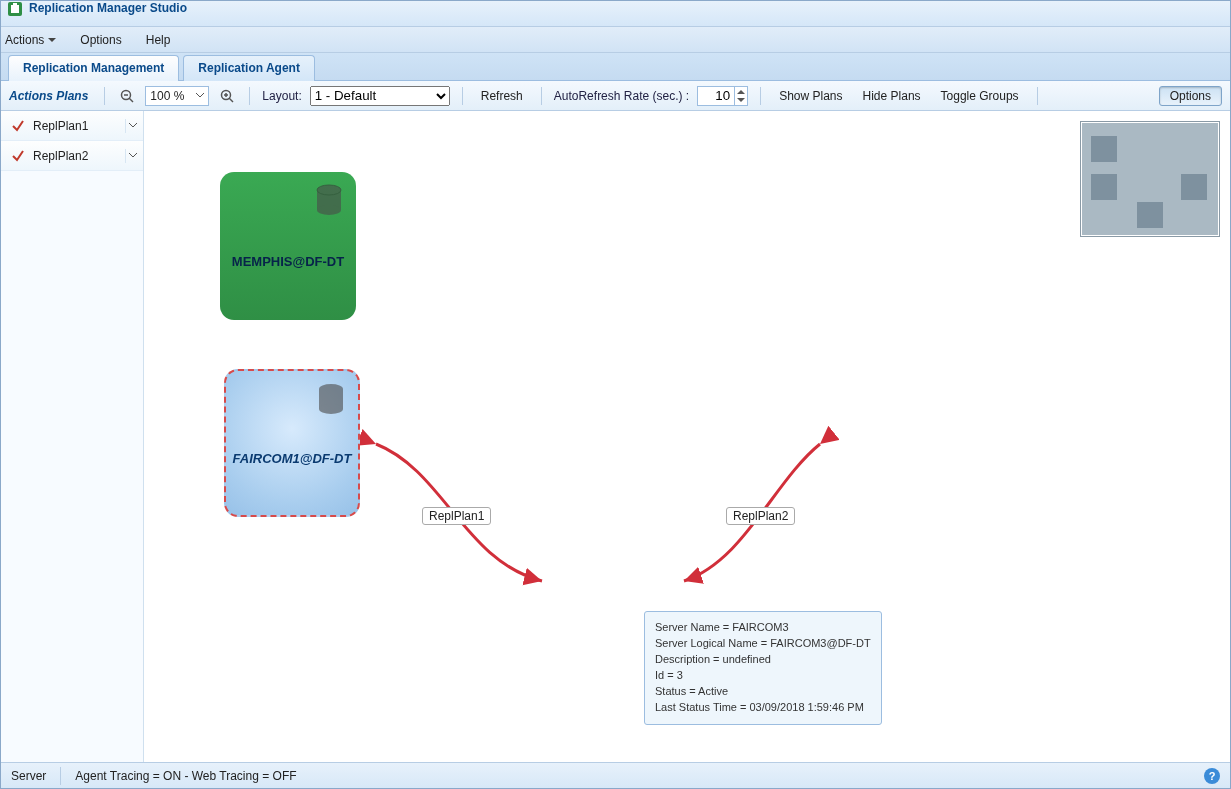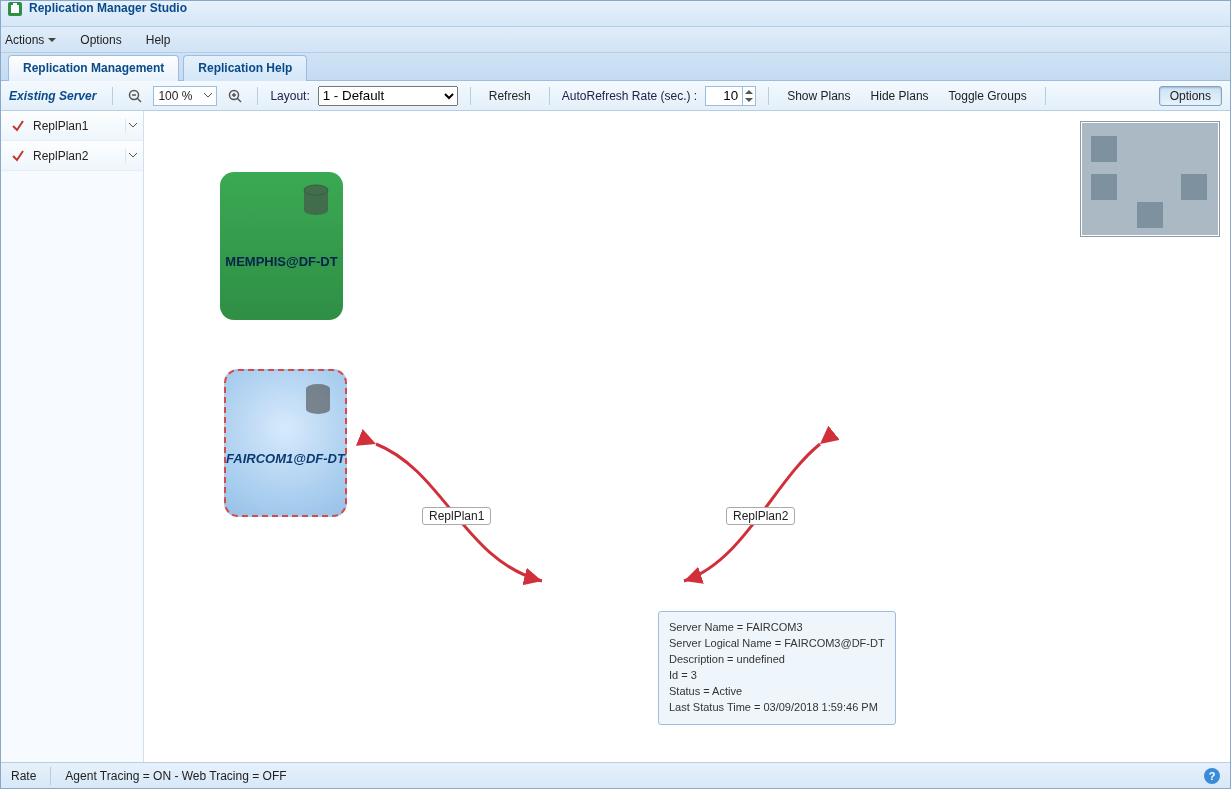--- a/index.html
+++ b/index.html
@@ -42,21 +42,21 @@
   
   .main { flex:1; display:flex; min-height:0; }
   .sidebar { width:143px; background: #f7fbff; border-right:1px solid #cfe0ef; }
   .side-item { display:flex; align-items:center; height:30px; border-bottom:1px solid #e3eef8; padding: 0 4px 0 10px; cursor:pointer; background:linear-gradient(#fdfefe,#eef6fc); }
   .side-item .chk { width:14px; height:14px; margin-right:8px; }
   .side-item .dd { margin-left:auto; width:14px; height:14px; display:flex; align-items:center; justify-content:center; border-left:1px solid #d7e6f3; }
 
   .canvas { flex:1; position:relative; background:#fff; overflow:hidden; }
 
   
-  .node { position:absolute; width:123px; height:148px; border-radius:14px; display:flex; flex-direction:column; align-items:center; justify-content:center; color:#0a3a70; font-weight:bold; text-align:center; }
+  .node { position:absolute; width:136px; height:148px; border-radius:14px; display:flex; flex-direction:column; align-items:center; justify-content:center; color:#0a3a70; font-weight:bold; text-align:center; }
   .node .dbicon { position:absolute; top:12px; right:12px; opacity:.6; }
   .node.green { background: linear-gradient(#3aa953,#2f8f45); color:#0a2a55; }
   .node.green .label { color:#07234a; }
   .node.blue { background: radial-gradient(circle at 50% 40%, #d7eafc, #a8cdee 70%, #97c1e8); border: 2px dashed #d84a4a;}
   .node.blue.selected { border:3px dashed #fff; outline:3px dashed #d84a4a; outline-offset:-3px; background: radial-gradient(circle at 50% 40%, #b9dbf7, #83b9e7 70%, #72ade0);}
   .node .label { margin-top:30px; font-size:13px; }
   .move-cross { position:absolute; opacity:.4; }
 
   .edge-label { position:absolute; padding:1px 6px; background:#fff; border:1px solid #aaa; border-radius:3px; font-size:12px; }
 
@@ -89,25 +89,25 @@
 </div>
 
 <div class="menubar">
   <span class="menuitem"><span>Actions</span><span class="caret-down"></span></span>
   <span class="menuitem">Options</span>
   <span class="menuitem">Help</span>
 </div>
 
 <div class="tabstrip">
   <div class="tab active">Replication Management</div>
-  <div class="tab">Replication Help</div>
+  <div class="tab">Replication Agent</div>
 </div>
 
 <div class="toolbar">
-  <span class="existing">Existing Server</span>
+  <span class="existing">Actions Plans</span>
   <span class="sep"></span>
   <span class="iconbtn">
       <svg width="14" height="14">
         <circle cx="6" cy="6" r="4.5" fill="none" stroke="#555" stroke-width="1.5"></circle>
         <line x1="9" y1="9" x2="13" y2="13" stroke="#555" stroke-width="1.5"></line>
         <line x1="4" y1="6" x2="8" y2="6" stroke="#555" stroke-width="1.5"></line>
       </svg>
     </span>
   <span class="zoom-select">
     <span>100 %</span>
@@ -210,38 +210,38 @@
             <ellipse cx="15" cy="26" rx="12" ry="5" fill="#4a4a4a"></ellipse>
           </svg></span>
       <span class="label">FAIRCOM1@DF-DT</span>
     </div>
 
 
 
     <div class="edge-label" style="left:278px; top:396px;">ReplPlan1</div>
     <div class="edge-label" style="left:582px; top:396px;">ReplPlan2</div>
 
-    <div class="tooltip" style="left:514px; top:500px;">
+    <div class="tooltip" style="left:500px; top:500px;">
       <div>Server Name = FAIRCOM3</div>
       <div>Server Logical Name = FAIRCOM3@DF-DT</div>
       <div>Description = undefined</div>
       <div>Id = 3</div>
       <div>Status = Active</div>
       <div>Last Status Time = 03/09/2018 1:59:46 PM</div>
     </div>
 
     <div class="minimap">
       <div class="vp"></div>
       <div class="mbox" style="left:10px; top:14px;"></div>
       <div class="mbox" style="left:10px; top:52px;"></div>
       <div class="mbox" style="left:100px; top:52px;"></div>
       <div class="mbox" style="left:56px; top:80px;"></div>
     </div>
 
   </div>
 </div>
 
 <div class="statusbar">
-  <span>Rate</span>
+  <span>Server</span>
   <span class="sep"></span>
   <span>Agent Tracing = ON - Web Tracing = OFF</span>
   <span class="help">?</span>
 </div>
 
 </body></html>

